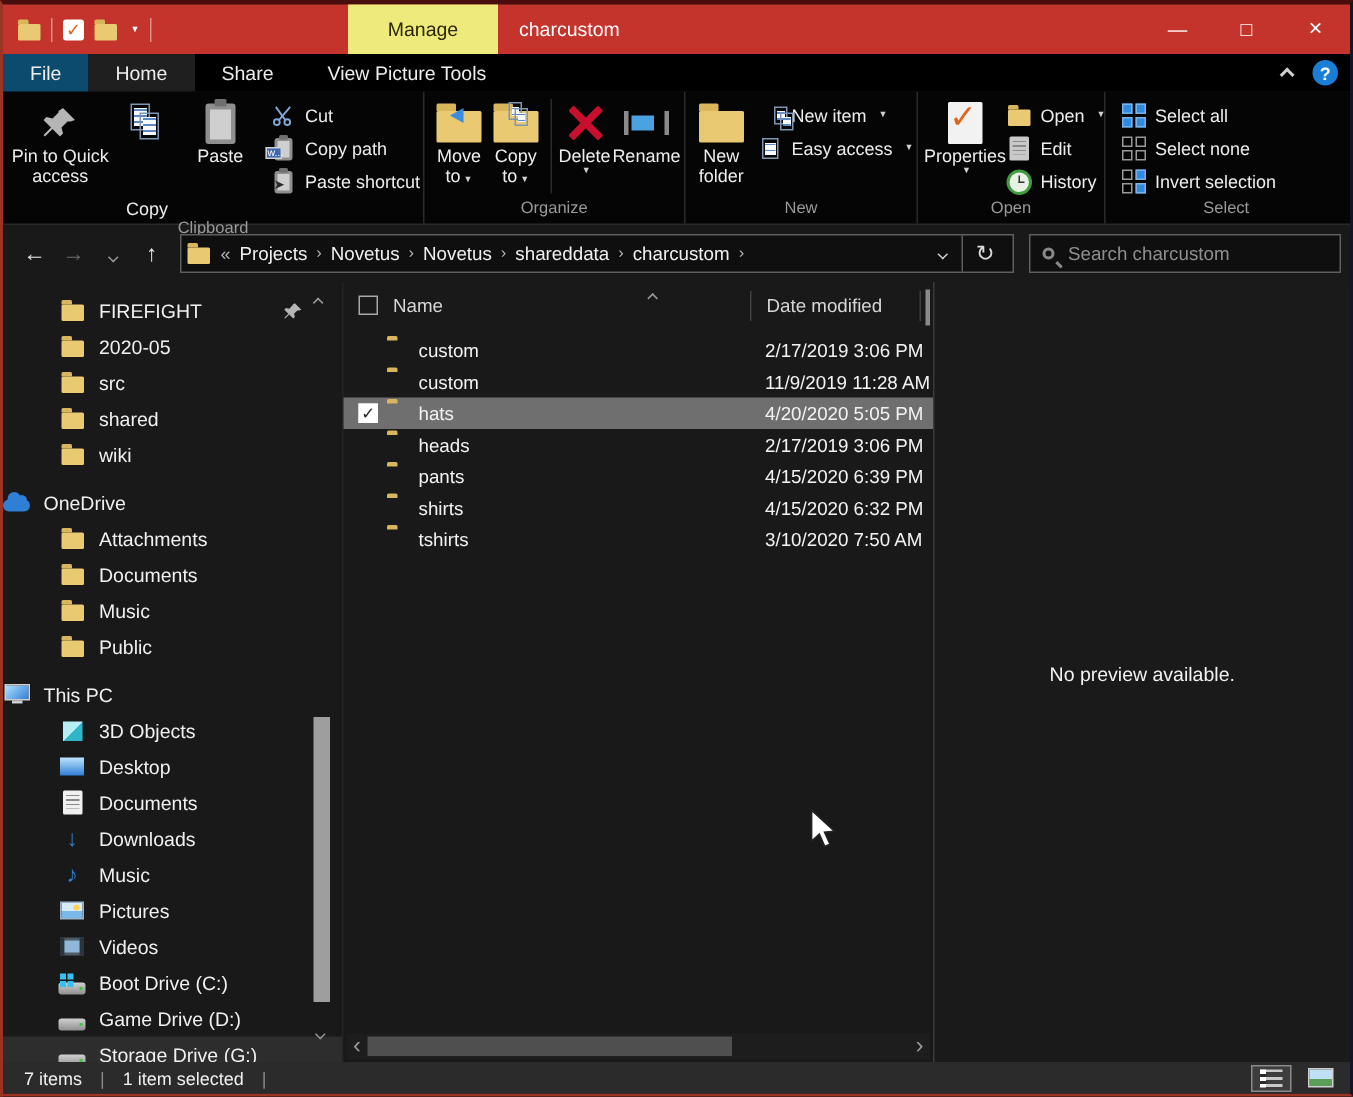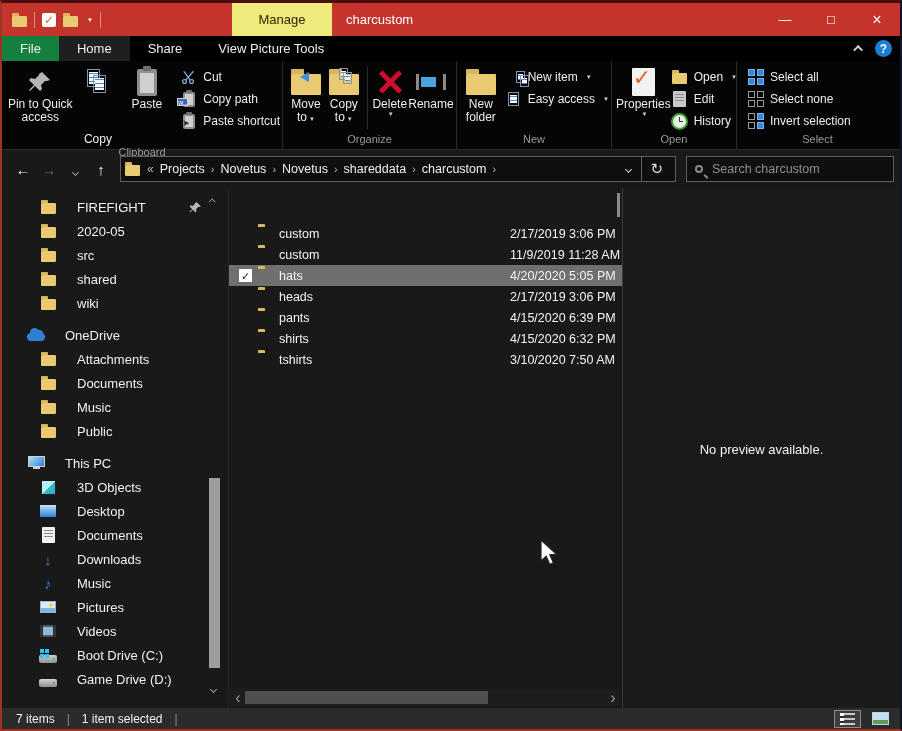--- a/index.html
+++ b/index.html
@@ -15,21 +15,21 @@
   .qat-sep { width:1px; height:16px; background:rgba(255,255,255,.45); }
   .manage-tab { position:absolute; left:230px; top:0; width:100px; height:33px; background:#eeea7b;
     color:#2a2600; font-size:13px; display:flex; align-items:center; justify-content:center; }
   .window-title { position:absolute; left:344px; top:0; height:33px; display:flex; align-items:center; font-size:13px; }
   .win-controls { position:absolute; right:0; top:0; height:33px; display:flex; }
   .win-btn { width:46px; height:33px; display:flex; align-items:center; justify-content:center; font-size:13px; color:#fff; }
 
   
   .tabrow { position:relative; height:25px; background:#000; display:flex; align-items:stretch; }
   .tab { padding:0 18px; display:flex; align-items:center; font-size:13px; color:#ededed; }
-  .tab.file { background:#15803d; }
+  .tab.file { background:#0c4a6e; }
   .tab.active { background:#1f1f1f; }
   .tab.picture-tools { position:absolute; left:230px; top:0; height:25px; }
   .tabrow-right { position:absolute; right:8px; top:0; height:25px; display:flex; align-items:center; gap:12px; }
   .chev { width:7px; height:7px; border-left:2px solid #cfcfcf; border-top:2px solid #cfcfcf; display:inline-block; }
   .chev.up { transform:rotate(45deg) translateY(2px); }
   .chev.down { transform:rotate(225deg); }
   .chev.sm { width:5px; height:5px; border-width:1px; border-color:#9a9a9a; }
   .help-btn { width:17px; height:17px; border-radius:50%; background:#1a7fd4; color:#fff; font-size:12px;
     font-weight:bold; display:flex; align-items:center; justify-content:center; }
 
@@ -107,22 +107,22 @@
   .refresh { color:#d9d9d9; font-size:15px; padding-right:8px; }
   .search-box { width:208px; margin-left:10px; padding:0 8px; gap:9px; }
   .mag { width:8px; height:8px; border:2px solid #8a8a8a; border-radius:50%; position:relative; flex:none; }
   .mag:after { content:''; position:absolute; width:2px; height:5px; background:#8a8a8a; transform:rotate(-45deg); left:8px; top:7px; }
   .search-box input { background:transparent; border:none; outline:none; color:#e8e8e8; font-size:12.5px; width:150px; }
   .search-box input::placeholder { color:#8f8f8f; }
 
   
   .main { position:relative; height:520px; display:flex; }
   .sidebar { position:relative; width:226px; flex:none; padding-top:7px; }
-  .sitem { height:24px; display:flex; align-items:center; gap:20px; font-size:13px; color:#f0f0f0; padding-right:26px; }
-  .sitem.lv1 { padding-left:25px; }
+  .sitem { height:24px; display:flex; align-items:center; gap:9px; font-size:13px; color:#f0f0f0; padding-right:26px; }
+  .sitem.lv1 { }
   .sitem.lv2 { padding-left:37px; }
   .sitem.hover { background:#2d2d2d; }
   .sgap { height:8px; }
   .sic { width:18px; display:flex; justify-content:center; flex:none; }
   .pin-svg { margin-left:auto; }
   .cloud { width:19px; height:8px; background:#2f7fd6; border-radius:8px; position:relative; margin-top:4px; }
   .cloud:before { content:''; position:absolute; left:3px; top:-5px; width:9px; height:9px; background:#2f7fd6; border-radius:50%; }
   .cloud:after { content:''; position:absolute; left:9px; top:-3px; width:7px; height:7px; background:#2f7fd6; border-radius:50%; }
   .pc-ic { width:17px; height:11px; background:linear-gradient(135deg,#aee0ff,#2f7fd6); border:1px solid #cfcfcf; position:relative; margin-bottom:3px; }
   .pc-ic:after { content:''; position:absolute; left:4px; bottom:-3px; width:7px; height:2px; background:#cfcfcf; }
@@ -582,29 +582,45 @@
             </span>
           </span>
           <span>Boot Drive (C:)</span>
         </div>
       <div class="sitem lv2">
           <span class="sic">
             <span class="drv"></span>
           </span>
           <span>Game Drive (D:)</span>
         </div>
+      <div class="sitem lv2 hover">
+          <span class="sic">
+            <span class="drv"></span>
+          </span>
+          <span>Storage Drive (G:)</span>
+        </div>
 
       <div class="sscroll">
         <span class="chev up sm up"></span>
         <span class="sthumb"></span>
         <span class="chev down sm down"></span>
       </div>
     </div>
 
     <div class="filepane">
+      <div class="lheader">
+        <span class="cb hdr-cb"></span>
+        <span class="col-name" style="position:relative;">
+          <span>Name</span>
+          <span class="chev up sm sort-ind"></span>
+        </span>
+        <span class="col-div"></span>
+        <span class="col-date">Date modified</span>
+        <span class="col-div"></span>
+      </div>
       <div class="vthumb"></div>
 
       <div class="rows">
         <div class="frow">
           <span class="fic"><span class="folder"></span></span>
           <span class="fname">custom</span>
           <span class="fdate">2/17/2019 3:06 PM</span>
         </div>
         <div class="frow">
           <span class="fic"><span class="folder"></span></span>

